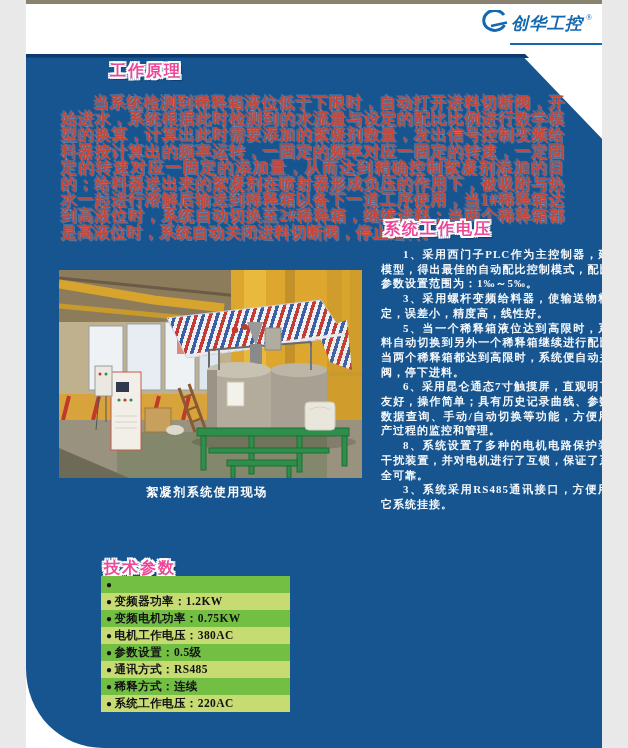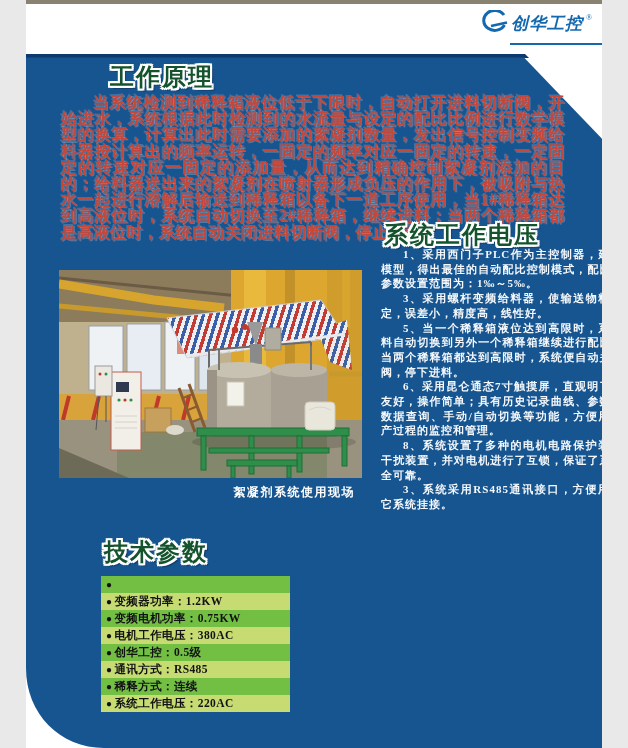--- a/index.html
+++ b/index.html
@@ -12,42 +12,42 @@
   .top-strip{position:absolute;left:0;top:0;width:628px;height:4px;background:#8a8270;}
   
   .logo{position:absolute;right:10px;top:10px;display:flex;align-items:center;gap:3px;}
   .logo-text{color:#1468af;font-weight:bold;font-style:italic;font-size:17px;letter-spacing:1px;}
   .logo-reg{color:#1468af;font-size:8px;vertical-align:top;position:relative;top:-6px;}
   .logo-underline{position:absolute;left:484px;top:43px;width:142px;height:2px;background:#1468af;}
   
   .panel-svg{position:absolute;left:0;top:54px;width:628px;height:694px;}
   
   .sec-title{
-    position:absolute;color:#14532d;font-weight:bold;font-size:24px;letter-spacing:2px;
+    position:absolute;color:#ec4899;font-weight:bold;font-size:16px;letter-spacing:2px;
     text-shadow:
       -2px -2px 0 #fff, 2px -2px 0 #fff, -2px 2px 0 #fff, 2px 2px 0 #fff,
       -2px 0 0 #fff, 2px 0 0 #fff, 0 -2px 0 #fff, 0 2px 0 #fff,
       3px 3px 1px rgba(10,35,70,.55);
     z-index:3;white-space:nowrap;
   }
   #wp-title{left:84px;top:61px;}
   #feat-title{left:358px;top:219px;}
-  #tech-title{left:78px;top:536px;}
+  #tech-title{left:78px;top:558px;}
   
   .wp-body{
     position:absolute;left:35px;top:95px;width:504px;z-index:3;
     color:#c4473a;font-size:16px;font-weight:bold;line-height:16.2px;
     letter-spacing:.4px;text-align:justify;text-indent:2em;
     text-shadow:1px 1px 0 rgba(255,255,255,.22), -1px -1px 0 rgba(255,255,255,.18);
   }
   
   .photo{position:absolute;left:33px;top:270px;width:303px;height:208px;z-index:3;}
   .photo svg{display:block;width:100%;height:100%;}
   .photo-caption{
-    position:absolute;left:33px;top:484px;width:296px;z-index:3;text-align:right;
+    position:absolute;left:33px;top:484px;width:296px;z-index:3;text-align:center;
     color:#ffffff;font-size:12px;font-weight:bold;letter-spacing:1.5px;
   }
   
   .features{
     position:absolute;left:355px;top:247px;width:267px;height:498px;overflow:hidden;z-index:3;
     color:#f4f8fc;font-size:11px;font-weight:bold;line-height:14.7px;
     letter-spacing:1px;text-align:justify;
   }
   .features p{margin:0;text-indent:2em;}
   
@@ -209,21 +209,21 @@
     <div class="tech-row">
       <span class="bullet">●</span>
       <span>变频电机功率：0.75KW</span>
     </div>
     <div class="tech-row">
       <span class="bullet">●</span>
       <span>电机工作电压：380AC</span>
     </div>
     <div class="tech-row">
       <span class="bullet">●</span>
-      <span>创华工控：0.5级</span>
+      <span>参数设置：0.5级</span>
     </div>
     <div class="tech-row">
       <span class="bullet">●</span>
       <span>通讯方式：RS485</span>
     </div>
     <div class="tech-row">
       <span class="bullet">●</span>
       <span>稀释方式：连续</span>
     </div>
     <div class="tech-row">

